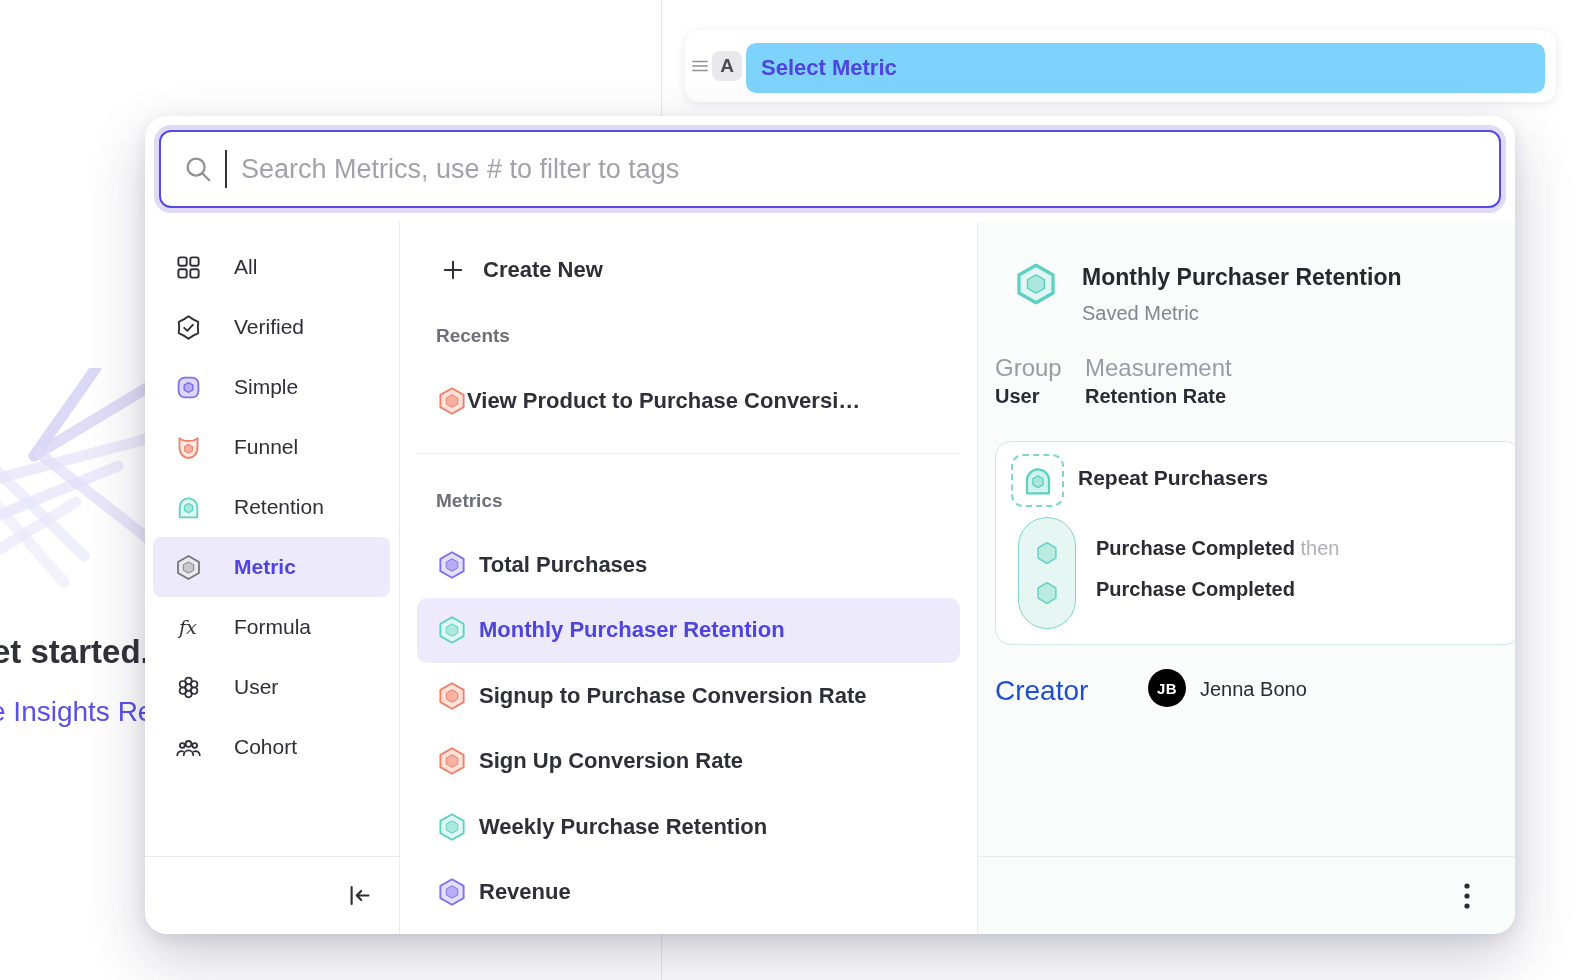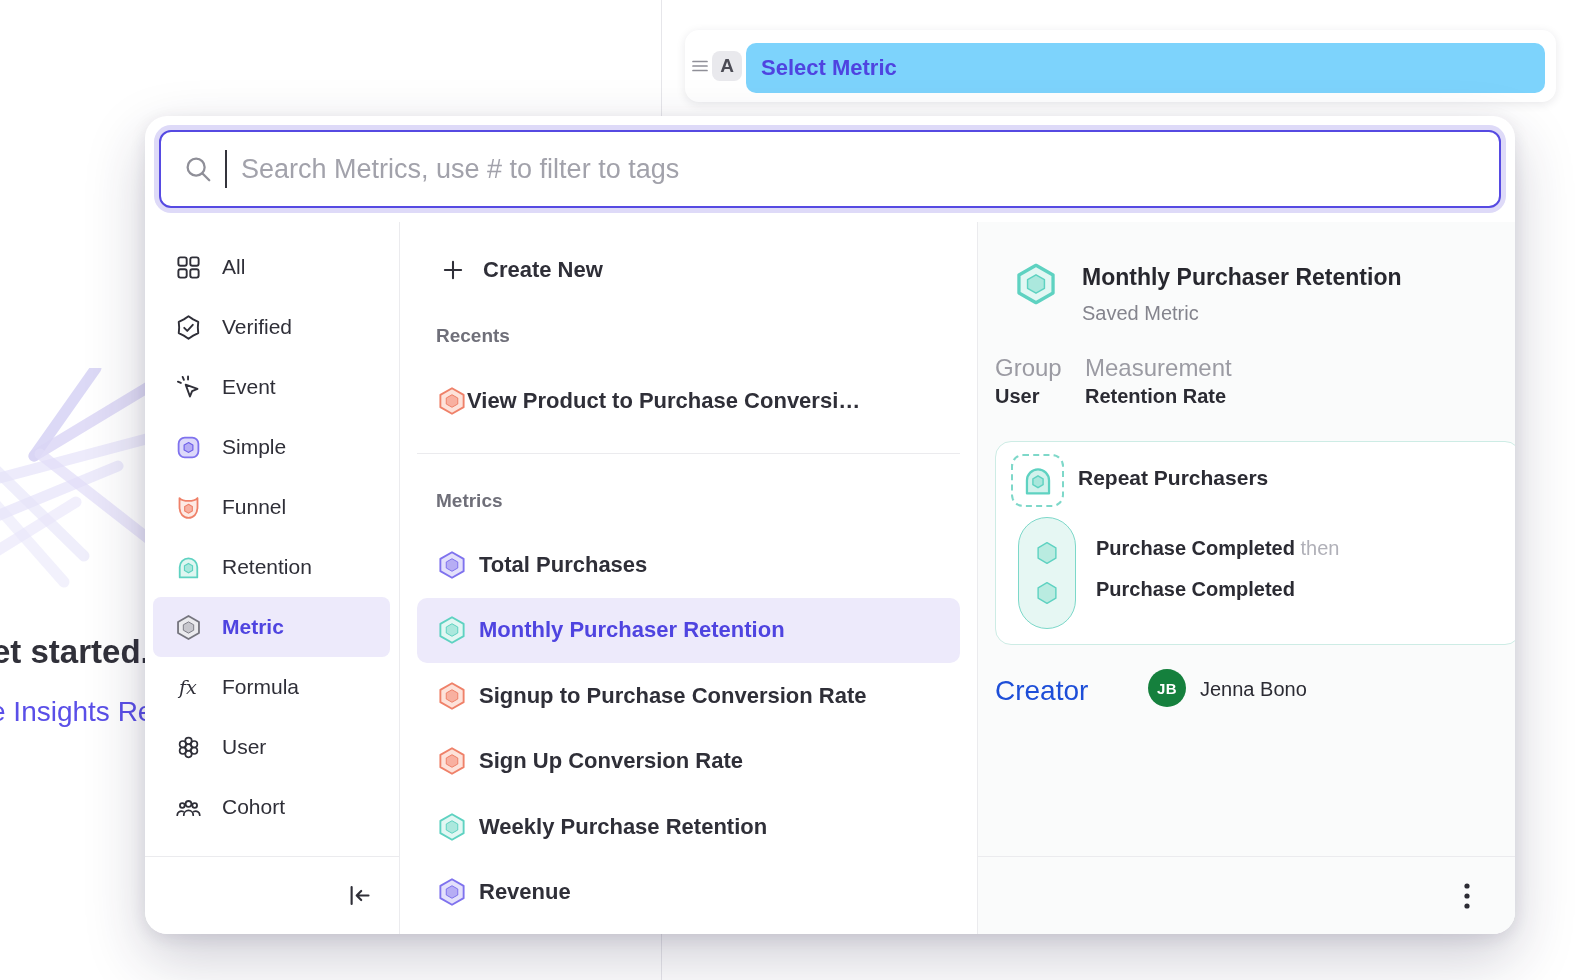--- a/index.html
+++ b/index.html
@@ -28,21 +28,21 @@
 
   .search-box{position:absolute;left:14px;top:14px;right:14px;height:78px;border:2px solid #564ae2;border-radius:12px;
     box-shadow:0 0 0 5px #dedaf8;display:flex;align-items:center;padding:0 22px;gap:12px;background:#fff;box-sizing:border-box}
   .caret{width:2px;height:38px;background:#34343c;flex:0 0 auto}
   .search-input{border:none;outline:none;flex:1;font-size:27px;color:#2f2f38;background:transparent;font-family:inherit;padding:0 0 0 2px}
   .search-input::placeholder{color:#a2a2ab}
 
   
   .sidebar{position:absolute;left:0;top:106px;bottom:0;width:255px;border-right:1px solid #ebebee;box-sizing:border-box}
   .side-list{position:absolute;top:15px;left:0;right:1px}
-  .side-item{height:60px;display:flex;align-items:center;gap:20px;padding-left:22px;margin:0 8px;border-radius:8px;
+  .side-item{height:60px;display:flex;align-items:center;gap:32px;padding-left:22px;margin:0 8px;border-radius:8px;
     font-size:21px;font-weight:500;color:#2f2f38;cursor:pointer}
   .side-item.selected{background:#edeafb;color:#4f44e0;font-weight:600}
   .side-icon{width:27px;height:27px;flex:0 0 auto;display:flex;align-items:center;justify-content:flex-end}
   .side-footer{position:absolute;bottom:0;left:0;width:254px;height:78px;border-top:1px solid #ebebee;background:#fff;
     display:flex;align-items:center;justify-content:flex-end;padding-right:26px;box-sizing:border-box}
   .collapse-btn{cursor:pointer;display:flex}
 
   .mid{position:absolute;left:255px;top:106px;bottom:0;width:578px;border-right:1px solid #ebebee;box-sizing:border-box}
   .create-row{position:absolute;top:24px;left:40px;height:48px;display:flex;gap:17px;align-items:center;
     font-size:22px;font-weight:600;color:#2f2f38;cursor:pointer}
@@ -76,21 +76,21 @@
     border-radius:16px;box-sizing:border-box}
   .dash-box{position:absolute;left:15px;top:12px;width:53px;height:53px;border:2px dashed #7ed8c9;border-radius:12px;
     display:flex;align-items:center;justify-content:center;box-sizing:border-box}
   .def-title{position:absolute;left:82px;top:24px;font-size:21px;font-weight:700;color:#2b2b33}
   .capsule{position:absolute;left:22px;top:75px;width:58px;height:112px;background:#e6f7f3;border:1.5px solid #7cd8c9;
     border-radius:30px;box-sizing:border-box;display:flex;flex-direction:column;align-items:center;justify-content:center;gap:14px}
   .step{position:absolute;left:100px;font-size:20px;font-weight:700;color:#2b2b33;white-space:nowrap}
   .step-1{top:95px}.step-2{top:136px}
   .connector{font-weight:400;color:#b0b0b8}
   .creator-label{position:absolute;left:17px;top:453px;font-size:28px;color:#1d4ed8}
-  .avatar{position:absolute;left:170px;top:447px;width:38px;height:38px;border-radius:50%;background:#15803d;color:#fff;
+  .avatar{position:absolute;left:170px;top:447px;width:38px;height:38px;border-radius:50%;background:#000000;color:#fff;
     font-size:15px;font-weight:700;display:flex;align-items:center;justify-content:center;letter-spacing:.5px}
   .creator-name{position:absolute;left:222px;top:456px;font-size:20px;font-weight:500;color:#2b2b33}
   .det-footer{position:absolute;left:0;right:0;top:634px;height:78px;border-top:1px solid #ebebee;background:#fafbfb;
     display:flex;align-items:center;justify-content:flex-end;padding-right:36px;box-sizing:border-box}
   .kebab-btn{cursor:pointer;display:flex;padding:4px 8px}
 </style>
 </head>
 <body>
 
 <div class="bg-divider"></div>
@@ -147,29 +147,20 @@
         <span class="side-icon">
           <svg width="27" height="27" viewBox="0 0 24 24" fill="none" stroke="#2f2f38" stroke-width="1.7" stroke-linejoin="round" stroke-linecap="round">
             <path d="M12 2 L16.15 4.81 L20.66 7 L20.3 12 L20.66 17 L16.15 19.19 L12 22 L7.85 19.19 L3.34 17 L3.7 12 L3.34 7 L7.85 4.81 Z"></path>
             <path d="M8.2 12.3 L10.9 15 L15.8 9.6"></path>
           </svg>
         </span>
         <span>Verified</span>
       </div>
       <div class="side-item">
         <span class="side-icon">
-          <svg width="27" height="27" viewBox="0 0 24 24" fill="none" stroke="#2f2f38" stroke-width="1.7" stroke-linejoin="round" stroke-linecap="round">
-            <path d="M9.5 9.5 L20 13.3 L15.2 15.2 L13.3 20 Z"></path>
-            <path d="M6.8 2.6 L7.9 5.2 M2.6 6.8 L5.2 7.9 M11.6 2.2 L11.6 4.9"></path>
-          </svg>
-        </span>
-        <span>Event</span>
-      </div>
-      <div class="side-item">
-        <span class="side-icon">
           <svg width="27" height="27" viewBox="0 0 24 24" fill="none">
             <rect x="3.2" y="3.2" width="17.6" height="17.6" rx="5.5" fill="#ddd9fa" stroke="#7f72ee" stroke-width="1.6"></rect>
             <path d="M12 7.6 L15.9 9.85 V14.15 L12 16.4 L8.1 14.15 V9.85 Z" fill="#b6adf4" stroke="#6a5ce8" stroke-width="1"></path>
           </svg>
         </span>
         <span>Simple</span>
       </div>
       <div class="side-item">
         <span class="side-icon">
           <svg width="27" height="27" viewBox="0 0 24 24" fill="none">

